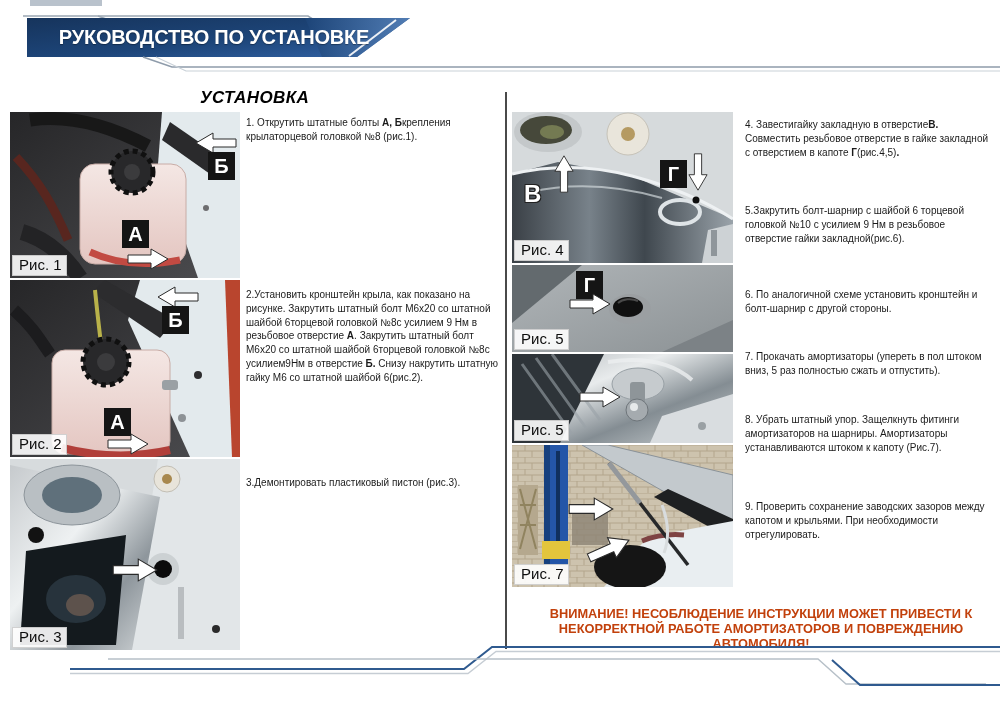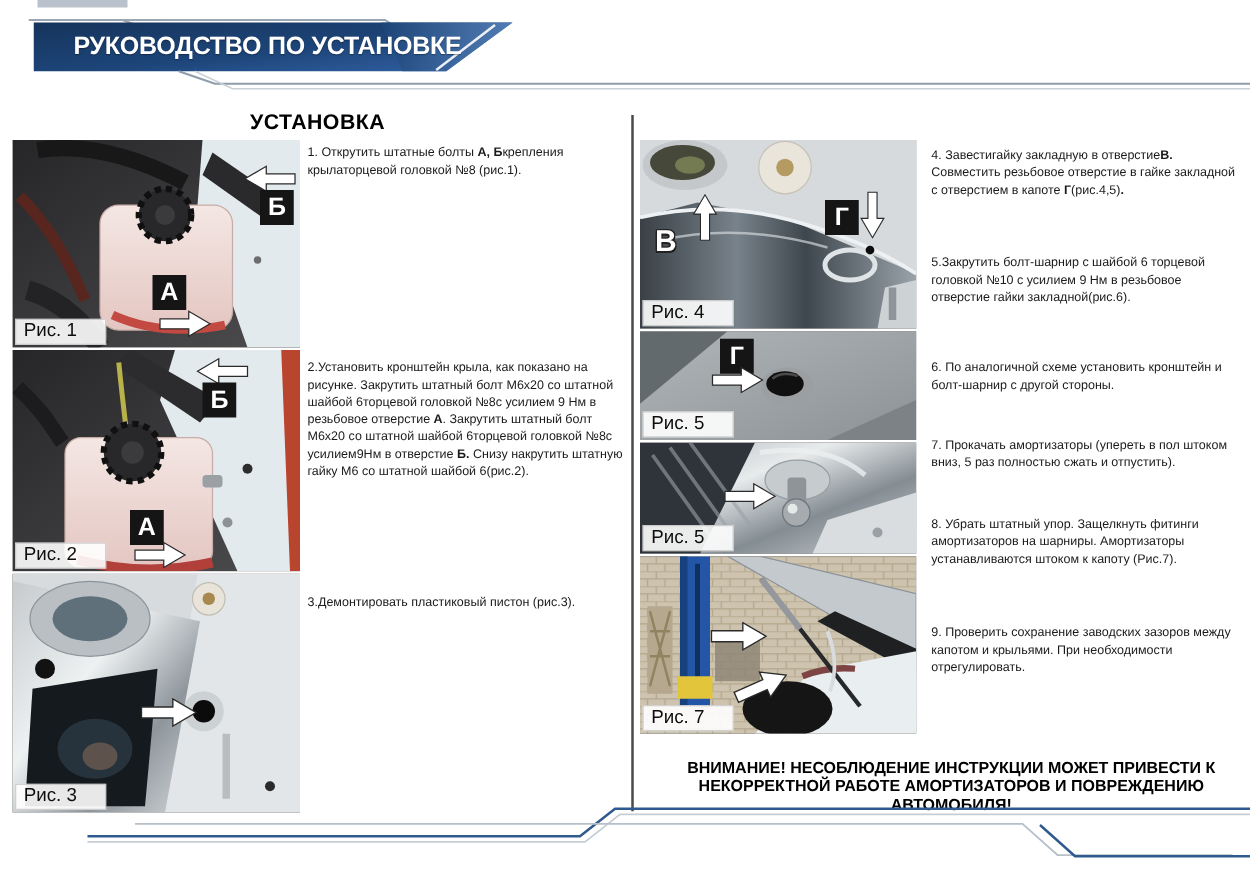--- a/index.html
+++ b/index.html
@@ -10,21 +10,21 @@
   }
   
   .hdr-svg { position:absolute; left:0; top:0; }
   .banner-title {
     position:absolute; left:58px; top:26px; width:312px; text-align:center;
     color:#ffffff; font-size:20px; font-weight:bold; letter-spacing:-0.2px;
     text-shadow:0 1px 1px rgba(0,0,0,.35); white-space:nowrap;
   }
   .section-title {
     position:absolute; left:200px; top:88px; font-size:17px; font-weight:bold;
-    letter-spacing:.4px; color:#000;
+    letter-spacing:.4px; color:#000;font-style:italic;
   }
   
   .divider { position:absolute; left:505px; top:92px; width:2px; height:557px; background:#4a4a4a; }
   .text-col { position:absolute; }
   .text-col .step { position:absolute; left:0; width:100%; font-size:10px; line-height:1.38; }
   .text-col .step span.b { font-weight:bold; }
   .col-left-text  { left:246px; top:112px; width:252px; height:545px; }
   .col-left-text  .step:nth-child(1){ top:4px; }
   .col-left-text  .step:nth-child(2){ top:176px; }
   .col-left-text  .step:nth-child(3){ top:364px; }
@@ -40,21 +40,21 @@
   .photo svg.scene { position:absolute; left:0; top:0; }
   .fig1 { left:10px;  top:112px; width:230px; height:166px; }
   .fig2 { left:10px;  top:280px; width:230px; height:177px; }
   .fig3 { left:10px;  top:459px; width:230px; height:191px; }
   .fig4 { left:512px; top:112px; width:221px; height:151px; }
   .fig5 { left:512px; top:265px; width:221px; height:87px;  }
   .fig6 { left:512px; top:354px; width:221px; height:89px;  }
   .fig7 { left:512px; top:445px; width:221px; height:142px; }
   .caption {
     position:absolute; left:2px; bottom:2px; background:rgba(255,255,255,.9);
-    padding:0 22px 2px 6px; font-size:15px; color:#0d0d0d; border:1px solid rgba(180,180,180,.6);
+    padding:0 4px 2px 6px; font-size:15px; color:#0d0d0d; border:1px solid rgba(180,180,180,.6);
   }
   .lbl {
     position:absolute; width:27px; height:28px; background:#151515; color:#fff;
     font-size:20px; font-weight:bold; text-align:center; line-height:28px;
   }
   .lbl-plain {
     position:absolute; color:#fff; font-size:24px; font-weight:bold;
     text-shadow:-1px -1px 0 #222, 1px -1px 0 #222, -1px 1px 0 #222, 1px 1px 0 #222;
   }
   .arr { position:absolute; }
@@ -320,21 +320,21 @@
     </svg>
     <svg class="arr" style="left:56px; top:52px;" width="46" height="24" viewBox="0 0 42 22">
         <polygon points="1,7 24,7 24,1 41,11 24,21 24,15 1,15" fill="#fff" stroke="#2a2a2a"></polygon>
       </svg>
     <svg class="arr" style="left:74px; top:92px; transform:rotate(-24deg);" width="46" height="24" viewBox="0 0 42 22">
         <polygon points="1,7 24,7 24,1 41,11 24,21 24,15 1,15" fill="#fff" stroke="#2a2a2a"></polygon>
       </svg>
     <div class="caption">Рис. 7</div>
   </div>
 
-  <div class="warning" style="color: #000000;">ВНИМАНИЕ! НЕСОБЛЮДЕНИЕ ИНСТРУКЦИИ МОЖЕТ ПРИВЕСТИ К НЕКОРРЕКТНОЙ РАБОТЕ АМОРТИЗАТОРОВ И ПОВРЕЖДЕНИЮ АВТОМОБИЛЯ!</div>
+  <div class="warning" style="color: #c2410c;">ВНИМАНИЕ! НЕСОБЛЮДЕНИЕ ИНСТРУКЦИИ МОЖЕТ ПРИВЕСТИ К НЕКОРРЕКТНОЙ РАБОТЕ АМОРТИЗАТОРОВ И ПОВРЕЖДЕНИЮ АВТОМОБИЛЯ!</div>
 
   <svg class="ftr-svg" width="1000" height="64">
     <polyline points="1000,4 492,4 464,26 70,26" fill="none" stroke="#2f5a8f" stroke-width="2"></polyline>
     <polyline points="1000,8.5 496,8.5 468,30.5 70,30.5" fill="none" stroke="#c6cdd4" stroke-width="1.4"></polyline>
     <polyline points="108,16 818,16 846,41 986,41" fill="none" stroke="#b7c0c8" stroke-width="1.4"></polyline>
     <polyline points="832,17 860,42 1000,42" fill="none" stroke="#2f5a8f" stroke-width="2"></polyline>
   </svg>
 
 </div>
 

